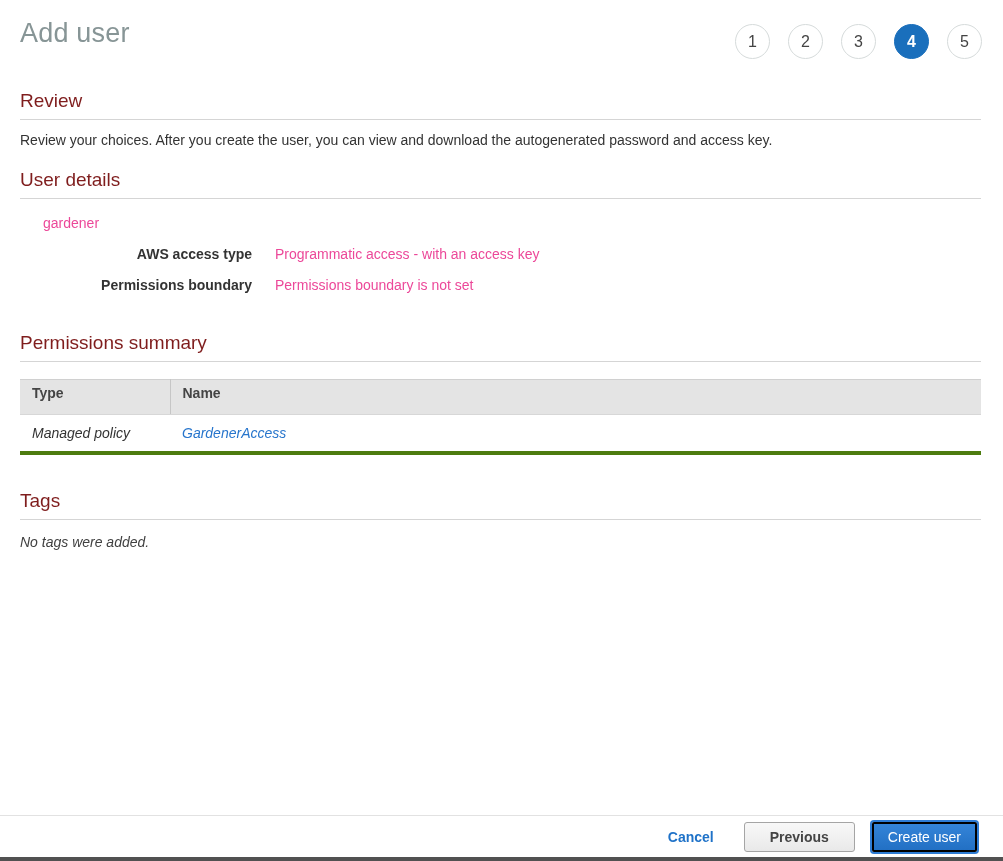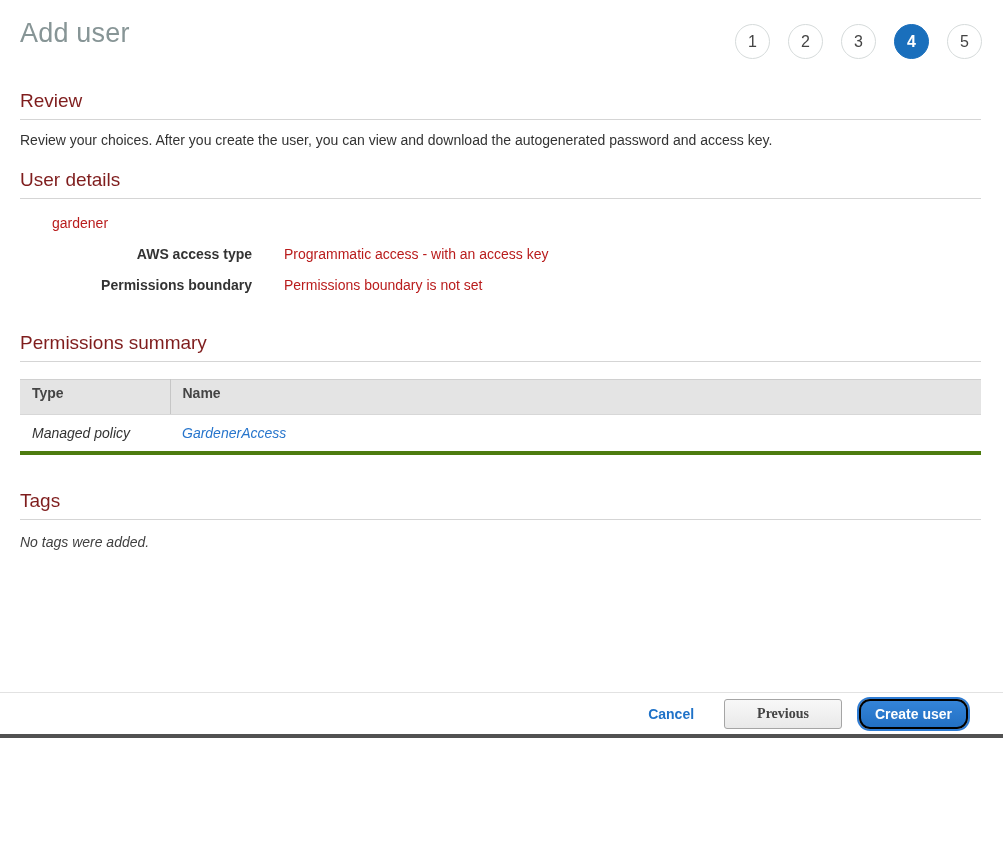--- a/index.html
+++ b/index.html
@@ -2,21 +2,21 @@
 <html><head>
 <meta charset="utf-8">
 <style>
   * { box-sizing: border-box; margin: 0; padding: 0; }
   html, body { background: #ffffff; }
   body { font-family: "Liberation Sans", sans-serif; }
 
   .screen {
     position: relative;
     width: 1003px;
-    height: 738px;
+    height: 861px;
     background: #ffffff;
     overflow: hidden;
   }
 
   
   .header {
     display: flex;
     justify-content: space-between;
     align-items: flex-start;
     padding: 18px 21px 0 20px;
@@ -82,22 +82,22 @@
     line-height: 19px;
   }
   .detail-label {
     width: 232px;
     text-align: right;
     font-weight: bold;
     color: #333333;
     flex: 0 0 232px;
   }
   .detail-value {
-    margin-left: 32px;
-    color: #b91c1c;
+    margin-left: 23px;
+    color: #ec4899;
   }
 
   .section-user-details { margin-top: 21px; }
   .section-permissions { margin-top: 37px; }
   .section-tags { margin-top: 35px; }
 
   
   .policy-table {
     width: 100%;
     border-collapse: collapse;
@@ -155,36 +155,36 @@
     font-size: 14px;
     margin-right: 30px;
   }
   .btn-secondary {
     background: linear-gradient(#f8f8f8, #e9e9e9);
     border: 1px solid #a5a5a5;
     border-radius: 3px;
     color: #444444;
     font-weight: bold;
     font-size: 14px;
-    font-family: Liberation Serif, serif;
-    padding: 6px 32px;
+    font-family: Liberation Sans, sans-serif;
+    padding: 6px 25px;
     margin-right: 17px;
     cursor: pointer;
   }
   .btn-primary {
     background: linear-gradient(#3484d8, #2270c4);
     border: 2px solid #000000;
     box-shadow: 0 0 0 2px #2e7cd4;
-    border-radius: 11px;
+    border-radius: 2px;
     color: #ffffff;
-    font-weight: bold;
+    font-weight: normal;
     font-size: 14px;
     font-family: "Liberation Sans", sans-serif;
     padding: 5px 14px;
-    margin-right: 13px;
+    margin-right: 4px;
     cursor: pointer;
   }
 
   .bottom-strip {
     position: absolute;
     left: 0;
     right: 0;
     bottom: 0;
     height: 4px;
     background: #515151;

